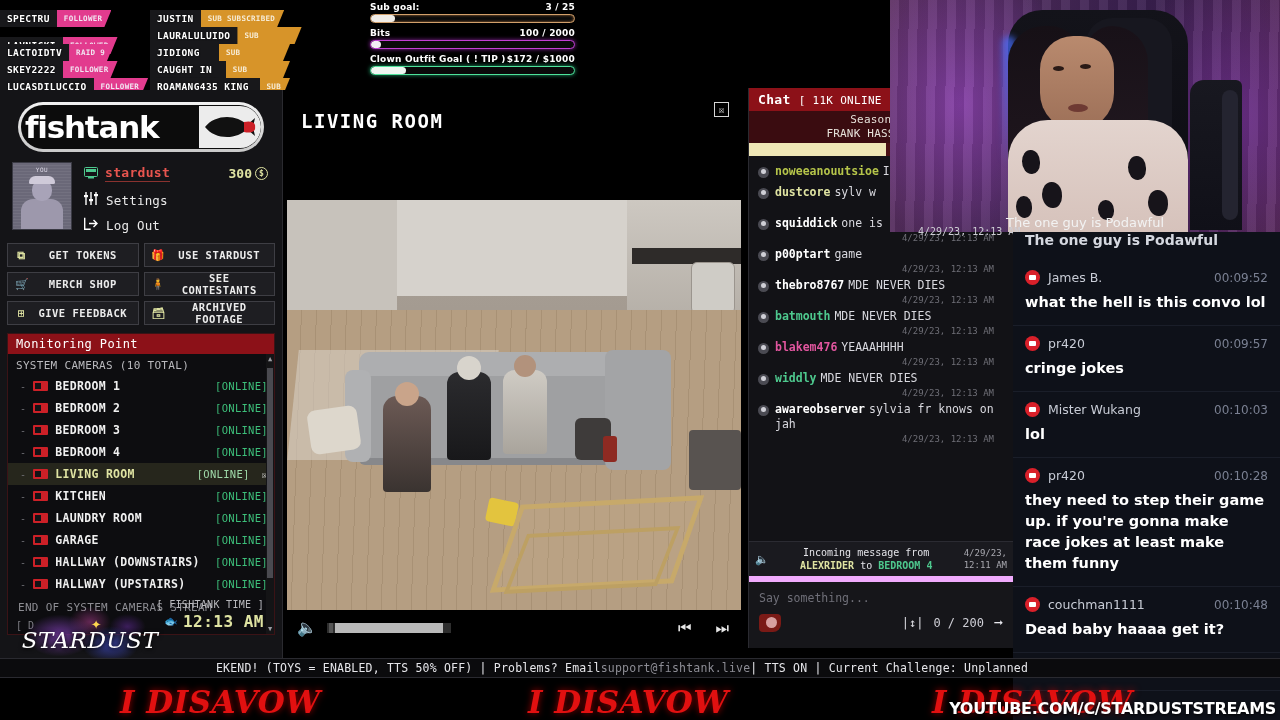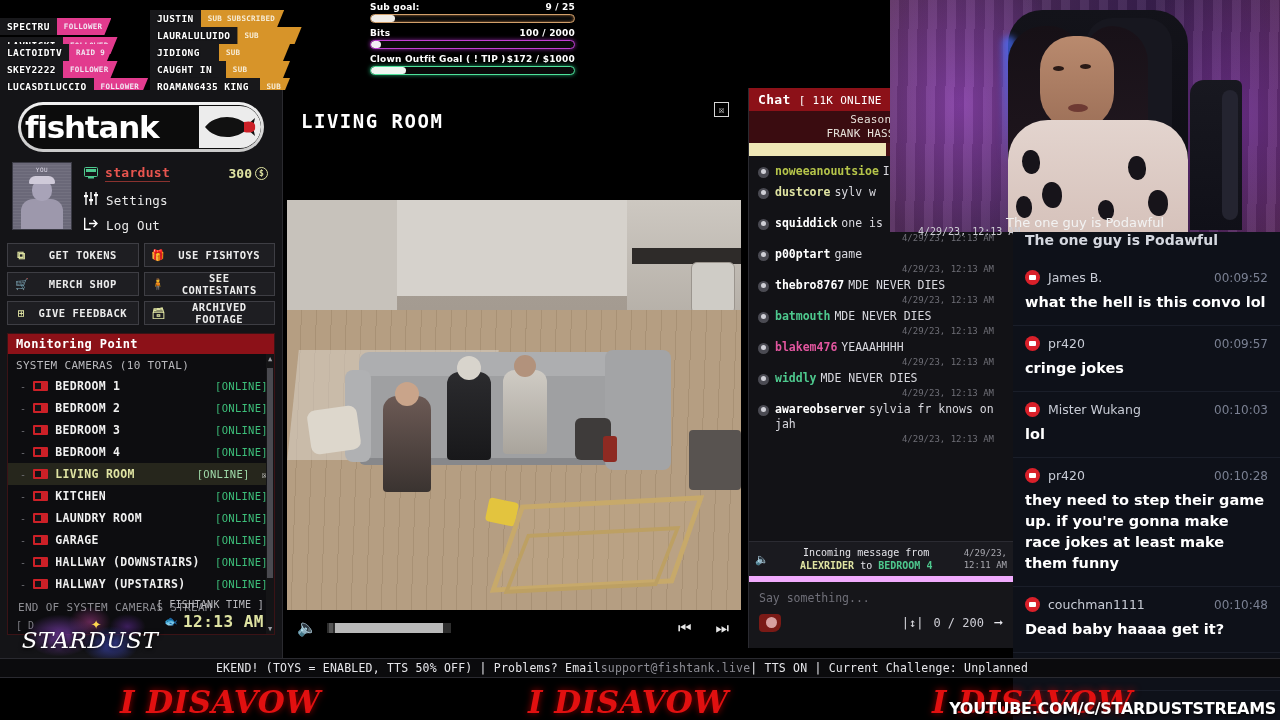--- a/index.html
+++ b/index.html
@@ -90,21 +90,21 @@
   .btn-grid { display: grid; grid-template-columns: 1fr 1fr; gap: 5px; padding: 10px 7px 8px 7px; }
   .tbtn { background: #1e1e22; border: 1px solid #3e3e44; height: 24px;
     display: flex; align-items: center; gap: 8px; padding-left: 7px;
     color: #ececec; font-size: 10.5px; font-weight: bold; letter-spacing: .5px; }
   .tbtn .ic { color: #dfe3a2; font-size: 11px; width: 13px; text-align: center; }
   .tbtn .lbl { flex: 1; text-align: center; padding-right: 8px; }
 
   
   .mon { margin: 0 7px; border: 1px solid #3b1316; background: #0d0d10; height: 302px;
     position: relative; overflow: hidden; }
-  .mon-head { background: #8c1118; color: #fff; font-size: 12px; font-weight: bold;
+  .mon-head { background: #8c1118; color: #fff; font-size: 12px; font-weight: normal;
     padding: 3px 8px; letter-spacing: .4px; }
   .mon-sub { color: #b9b9bd; font-size: 11px; padding: 5px 8px 3px 8px; letter-spacing: .3px; }
   .cam { display: flex; align-items: center; height: 22px; padding: 0 6px 0 12px; gap: 7px;
     font-size: 11.5px; letter-spacing: .3px; }
   .cam.active { background: #26261c; }
   .cam .dash { color: #6d6d72; font-size: 10px; }
   .cam .cicon { width: 15px; height: 10px; background: #cc2027; border-radius: 1px;
     position: relative; flex: none; }
   .cam .cicon:after { content: ""; position: absolute; left: 2px; top: 2px;
     width: 6px; height: 6px; background: #131316; }
@@ -312,21 +312,21 @@
     font-family: "DejaVu Sans", sans-serif; font-weight: bold; font-size: 16px;
     letter-spacing: -.3px; text-shadow: 0 1px 3px #000; }
 </style>
 </head>
 <body>
 
 <div id="stage">
 
   <div class="alerts">
     <div id="alerts-left">
-        <div class="alert-row" style="top: 18px;">
+        <div class="alert-row" style="top: 10px;">
           <span class="alert-name">SPECTRU</span>
           <span class="alert-tag pink">FOLLOWER</span>
         </div>
         <div class="alert-row" style="top: 37px; align-items: center;">
           <span class="alert-name">LAVNICKI</span>
           <span class="alert-tag pink">FOLLOWER</span>
         </div>
         <div class="alert-row" style="top: 44px;">
           <span class="alert-name">LACTOIDTV</span>
           <span class="alert-tag pink">RAID 9</span>
@@ -361,21 +361,21 @@
           <span class="alert-name">ROAMANG435 KING SNAKE LOVER</span>
           <span class="alert-tag gold">SUB</span>
         </div>
       </div>
   </div>
 
   <div class="goals" id="goals">
       <div class="goal sub">
         <div class="goal-head">
           <span>Sub goal:</span>
-          <span>9 / 25</span>
+          <span>3 / 25</span>
         </div>
         <div class="goal-track">
           <div class="goal-fill" style="width: 12%;"></div>
         </div>
       </div>
       <div class="goal bits">
         <div class="goal-head">
           <span>Bits</span>
           <span>100 / 2000</span>
         </div>
@@ -456,21 +456,21 @@
       </div>
     </div>
 
     <div class="btn-grid" id="btn-grid">
         <div class="tbtn">
           <span class="ic">⧉</span>
           <span class="lbl">GET TOKENS</span>
         </div>
         <div class="tbtn">
           <span class="ic">🎁</span>
-          <span class="lbl">USE FISHTOYS</span>
+          <span class="lbl">USE STARDUST</span>
         </div>
         <div class="tbtn">
           <span class="ic">🛒</span>
           <span class="lbl">MERCH SHOP</span>
         </div>
         <div class="tbtn">
           <span class="ic">🧍</span>
           <span class="lbl">SEE CONTESTANTS</span>
         </div>
         <div class="tbtn">

